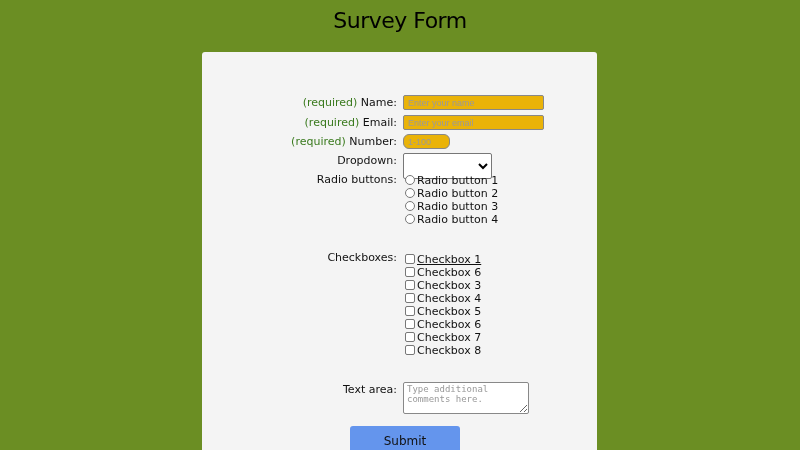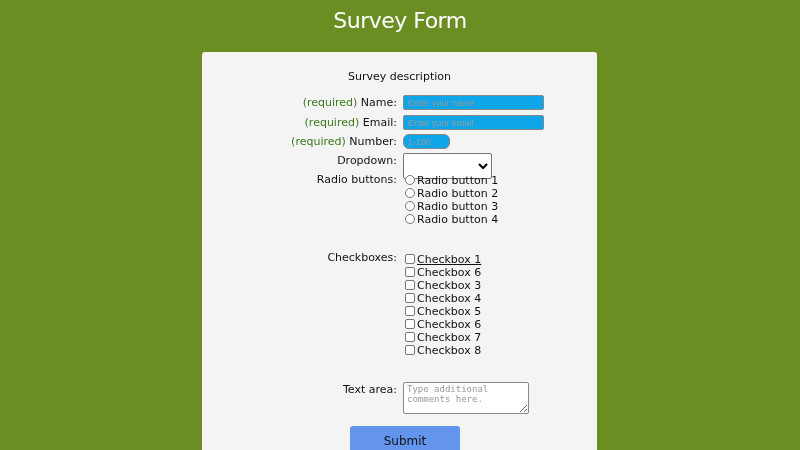--- a/index.html
+++ b/index.html
@@ -5,40 +5,40 @@
   html, body { margin:0; padding:0; }
   body {
     width:800px; height:450px; overflow:hidden;
     background:#6b8e23;
     font-family:"DejaVu Sans", sans-serif;
     color:#111;
     position:relative;
   }
   h1 {
     position:absolute; left:0; top:8px; width:800px; margin:0;
-    text-align:center; font-size:22px; font-weight:normal; color:#ffffff;
+    text-align:center; font-size:22px; font-weight:normal; color:#000000;
     letter-spacing:-0.5px;
   }
   .card {
     position:absolute; left:202px; top:52px; width:395px; height:420px;
     background:#f4f4f4; border-radius:3px;
   }
   .desc {
     position:absolute; left:0; top:18px; width:395px; text-align:center;
     font-size:11px;
   }
   .row { position:absolute; left:0; width:395px; font-size:11px; }
   .lbl {
     position:absolute; right:200px; text-align:right; white-space:nowrap;
   }
   .req { color:#3a7a1e; }
   .ctl { position:absolute; left:201px; }
   input.txt {
     height:13px; font-size:9px; padding:0 4px; border:1px solid #888;
-    border-radius:2px; background:#0ea5e9; color:#333;
+    border-radius:2px; background:#eab308; color:#333;
     font-family:"Liberation Sans", sans-serif;
   }
   input.txt::placeholder { color:#999; }
   select {
     font-size:9px; height:14px; padding:12px; border:1px solid #777;
     border-radius:2px; background:#fff;
     font-family:"Liberation Sans", sans-serif;
   }
   .opt { position:absolute; left:203px; font-size:11px; height:13px; line-height:13px; white-space:nowrap; }
   .opt .mark {
@@ -58,21 +58,20 @@
     background:#6495ed; border:none; border-radius:3px;
     font-family:"DejaVu Sans", sans-serif; font-size:12px; color:#111;
   }
 </style>
 </head>
 <body>
 
 <h1>Survey Form</h1>
 
 <div class="card">
-  <div class="desc">Survey description</div>
 
   <div class="row" style="top:43px;">
     <span class="lbl" style="top:1px;">
       <span class="req">(required)</span>
       <span>Name:</span>
     </span>
     <input class="txt ctl" style="width: 131px;" type="text" placeholder="Enter your name">
   </div>
 
   <div class="row" style="top:63px;">

